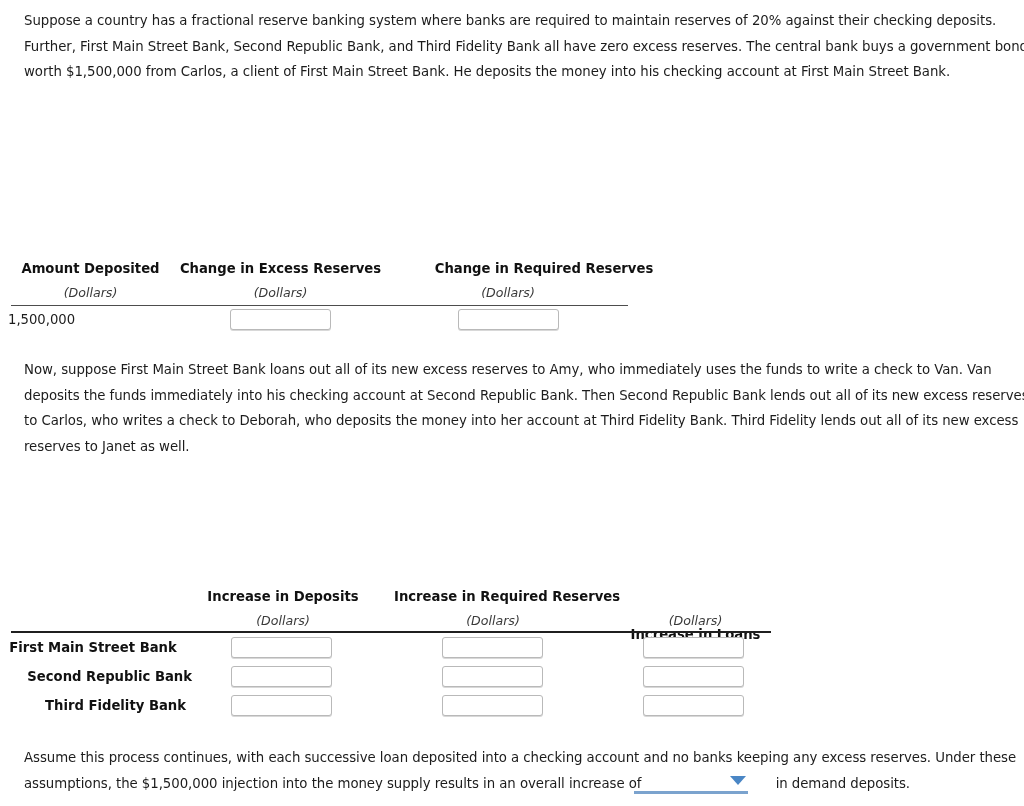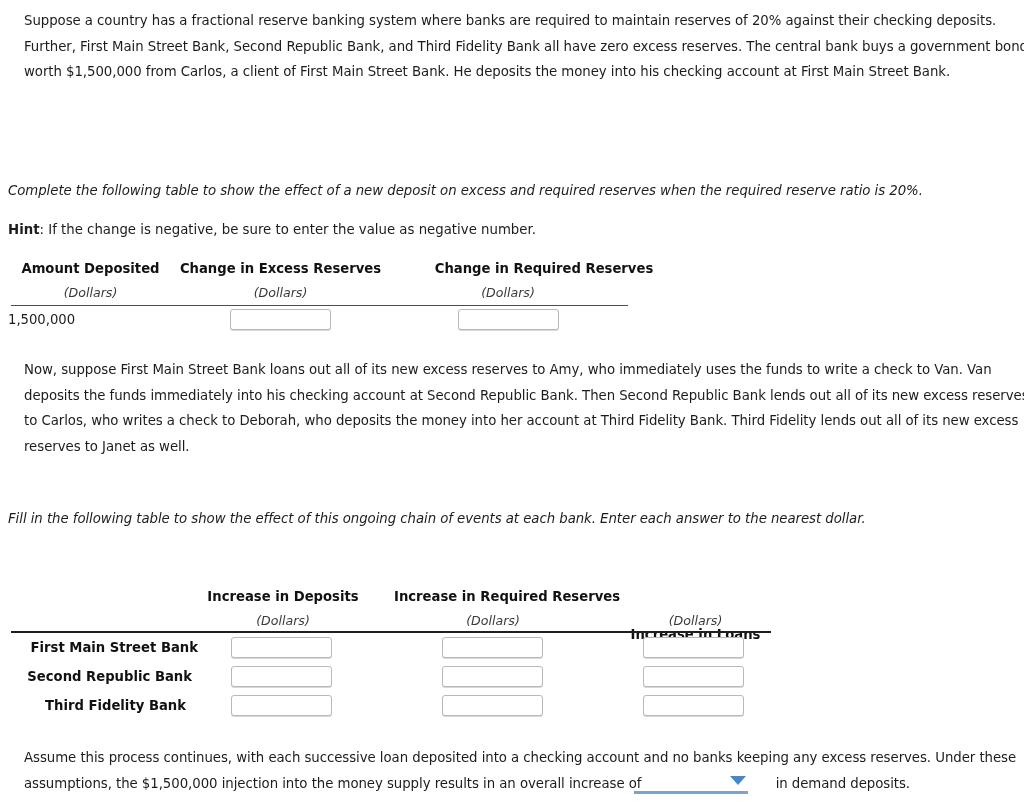--- a/index.html
+++ b/index.html
@@ -151,25 +151,21 @@
     white-space: nowrap;
   }
 </style>
 </head>
 <body>
 
 <div class="page">
 
   <div class="para intro">Suppose a country has a fractional reserve banking system where banks are required to maintain reserves of 20% against their checking deposits. Further, First Main Street Bank, Second Republic Bank, and Third Fidelity Bank all have zero excess reserves. The central bank buys a government bond worth $1,500,000 from Carlos, a client of First Main Street Bank. He deposits the money into his checking account at First Main Street Bank.</div>
 
-  <div class="em-line t1">Complete the following table to show the effect of a new deposit on excess and required reserves when the required reserve ratio is 20%.</div>
-
-  <div class="hint-line">
-    <b>Hint</b><span>: If the change is negative, be sure to enter the value as negative number.</span>
-  </div>
+
 
   <div>
 
     <div class="col-head" style="left:8px; top:261px; width:165px;">Amount Deposited</div>
     <div class="col-head" style="left:173px; top:261px; width:215px;">Change in Excess Reserves</div>
     <div class="col-head" style="left:393px; top:261px; width:230px;margin-left:36px;">Change in Required Reserves</div>
 
     <div class="col-sub" style="left:8px; top:285px; width:165px;">(Dollars)</div>
     <div class="col-sub" style="left:173px; top:285px; width:215px;">(Dollars)</div>
     <div class="col-sub" style="left:393px; top:285px; width:230px;">(Dollars)</div>
@@ -180,36 +176,35 @@
       <div class="cell-text" style="left:8px; top:312px; width:165px;">1,500,000</div>
 
       <input class="tbox" style="left: 230px; top: 309px;" type="text" value="">
 
       <input class="tbox" style="left: 458px; top: 309px;" type="text" value="">
     </div>
   </div>
 
   <div class="para chain">Now, suppose First Main Street Bank loans out all of its new excess reserves to Amy, who immediately uses the funds to write a check to Van. Van deposits the funds immediately into his checking account at Second Republic Bank. Then Second Republic Bank lends out all of its new excess reserves to Carlos, who writes a check to Deborah, who deposits the money into her account at Third Fidelity Bank. Third Fidelity lends out all of its new excess reserves to Janet as well.</div>
 
-  <div class="em-line t2">Fill in the following table to show the effect of this ongoing chain of events at each bank. Enter each answer to the nearest dollar.</div>
 
   <div>
 
     <div class="col-head" style="left:193px; top:589px; width:180px;">Increase in Deposits</div>
     <div class="col-head" style="left:373px; top:589px; width:240px;margin-left:14px;">Increase in Required Reserves</div>
     <div class="col-head" style="left:618px; top:589px; width:155px;margin-top:38px;">Increase in Loans</div>
 
     <div class="col-sub" style="left:193px; top:613px; width:180px;">(Dollars)</div>
     <div class="col-sub" style="left:373px; top:613px; width:240px;">(Dollars)</div>
     <div class="col-sub" style="left:618px; top:613px; width:155px;">(Dollars)</div>
 
     <div class="rule thick" style="left:11px; top:631px; width:760px; height:2px;"></div>
 
     <div>
-      <div class="row-label" style="left:12px; top:640px; width:186px;">First Main Street Bank</div>
+      <div class="row-label" style="left:0px; top:640px; width:186px;text-align:center;">First Main Street Bank</div>
       <input class="tbox" style="left: 231px; top: 637px;" type="text" value="">
       <input class="tbox" style="left: 442px; top: 637px;" type="text" value="">
       <input class="tbox" style="left: 643px; top: 637px;" type="text" value="">
     </div>
 
     <div>
       <div class="row-label" style="left:0px; top:669px; width:186px;margin-left:6px;">Second Republic Bank</div>
       <input class="tbox" style="left: 231px; top: 666px;" type="text" value="">
       <input class="tbox" style="left: 442px; top: 666px;" type="text" value="">
       <input class="tbox" style="left: 643px; top: 666px;" type="text" value="">

